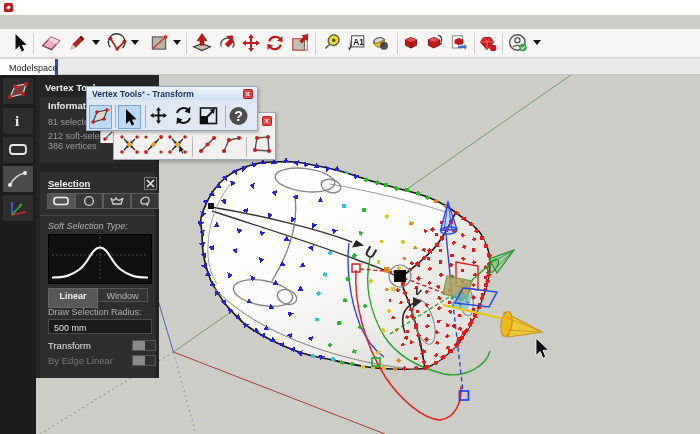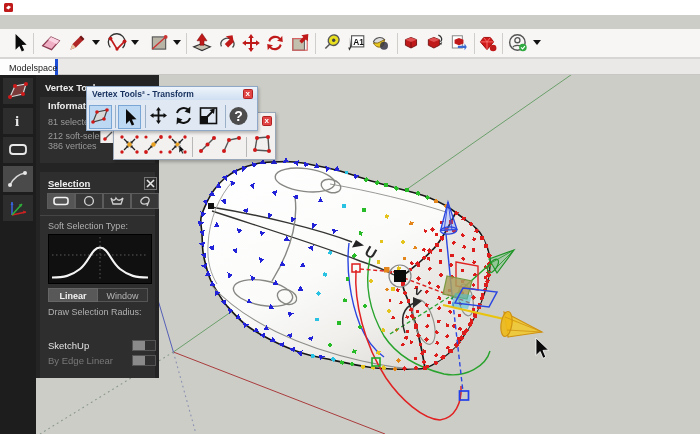--- a/index.html
+++ b/index.html
@@ -560,32 +560,33 @@
   <div class="selbtn" style="left:35px;width:28px;top:21px;"><svg width="26" height="14" viewBox="0 0 26 14">
             <circle cx="13" cy="7" r="4.4" fill="none" stroke="#cfcfcf" stroke-width="1.4"></circle>
           </svg></div>
   <div class="selbtn" style="left:63px;width:28px;top:21px;"><svg width="26" height="14" viewBox="0 0 26 14">
             <path d="M7,4 C9,7 11,7 12,4 C14,7 16,7 19,4 L17,10 L9,10 Z" fill="none" stroke="#cfcfcf" stroke-width="1.3"></path>
           </svg></div>
   <div class="selbtn" style="left:91px;width:28px;top:21px;"><svg width="26" height="14" viewBox="0 0 26 14">
             <path d="M16,9 C10,12 7,8 10,5 C13,2 18,3 17,7 L15,12" fill="none" stroke="#cfcfcf" stroke-width="1.3"></path>
           </svg></div>
   <div style="position:absolute;left:0;top:43px;width:115px;height:1px;background:#454545;"></div>
-  <div class="lbl abs" style="left:8px;top:49px;">Soft Selection Type:</div>
+  <div class="lbl abs" style="left:8px;top:49px;font-style:italic;">Soft Selection Type:</div>
   <div class="abs" style="left:8px;top:62px;width:104px;height:50px;background:#101010;border:1px solid #000;">
     <svg width="102" height="48" viewBox="0 0 102 48">
       <path d="M51,2 L51,46" stroke="#5a5a5a" stroke-width="1" stroke-dasharray="1.5,2.5"></path>
       <path d="M3,20 L99,20" stroke="#5a5a5a" stroke-width="1" stroke-dasharray="1.5,2.5"></path>
       <path d="M3,42.5 C15,42.5 22,41 31,34 C40,27 43,12.5 51,12.5 C59,12.5 62,27 71,34 C80,41 87,42.5 99,42.5" fill="none" stroke="#f4f4f4" stroke-width="2.2"></path>
     </svg>
   </div>
-  <div class="abs" style="left:8px;top:116px;width:50px;height:14px;background:#585858;border:1px solid #666;color:#f2f2f2;font-size:9px;font-weight:bold;text-align:center;padding-top:2px;">Linear</div>
+  <div class="abs" style="left:8px;top:116px;width:50px;height:20px;background:#585858;border:1px solid #666;color:#f2f2f2;font-size:9px;font-weight:bold;text-align:center;padding-top:2px;">Linear</div>
   <div class="abs" style="left:58px;top:116px;width:50px;height:14px;background:#353535;border:1px solid #555;border-left:none;color:#b5b5b5;font-size:9px;text-align:center;padding-top:2px;">Window</div>
   <div class="lbl abs" style="left:8px;top:135px;">Draw Selection Radius:</div>
-  <div class="abs" style="left:8px;top:168px;font-size:9.5px;color:#e2e2e2;">SketchUp</div>
+  <div class="abs" style="left:8px;top:147px;width:104px;height:15px;background:#1b1b1b;border:1px solid #4a4a4a;color:#e0e0e0;font-size:9px;padding:2.5px 0 0 5px;">500 mm</div>
+  <div class="abs" style="left:8px;top:168px;font-size:9.5px;color:#e2e2e2;">Transform</div>
   <div class="toggle" style="left:92px;top:168px;">
           <i></i>
         </div>
   <div class="abs" style="left:8px;top:183px;font-size:9.5px;color:#787878;">By Edge Linear</div>
   <div class="toggle" style="left:92px;top:183px;">
           <i></i>
         </div>
 </div>
 </div>
 

